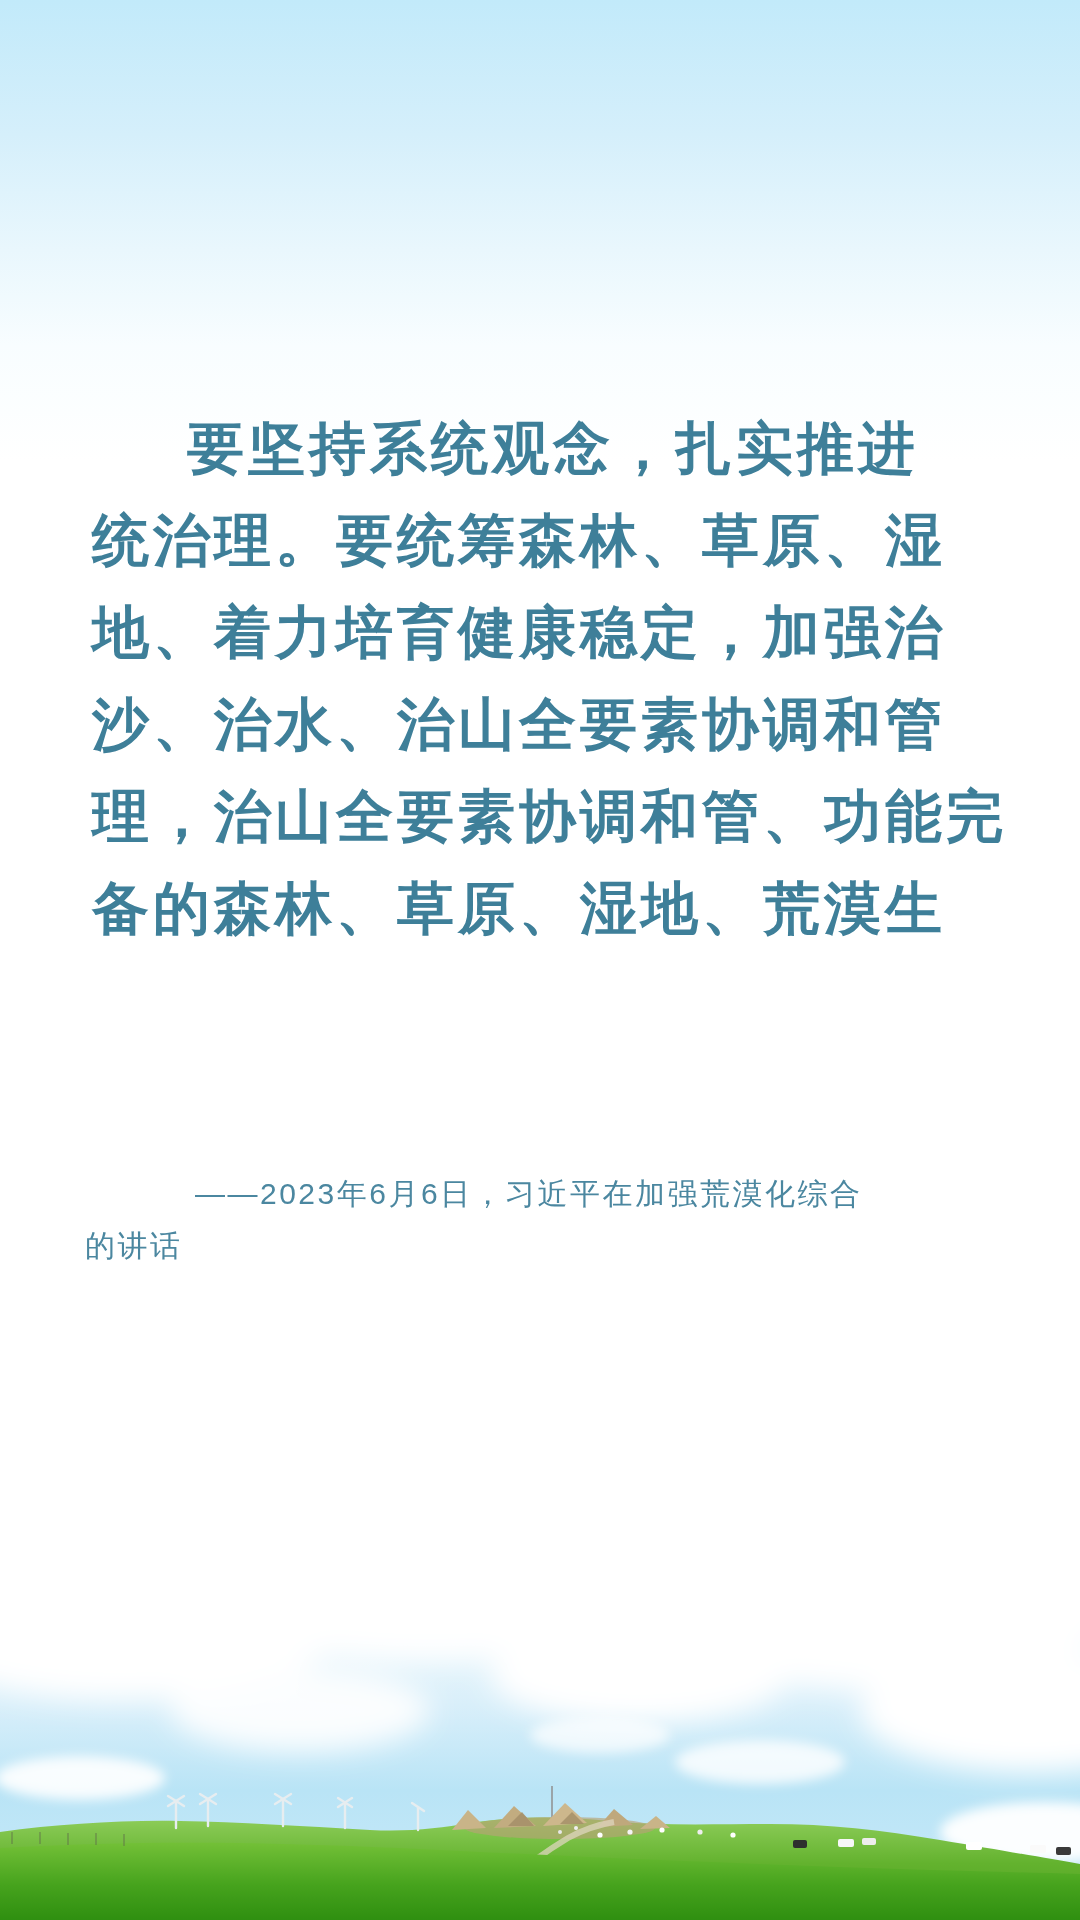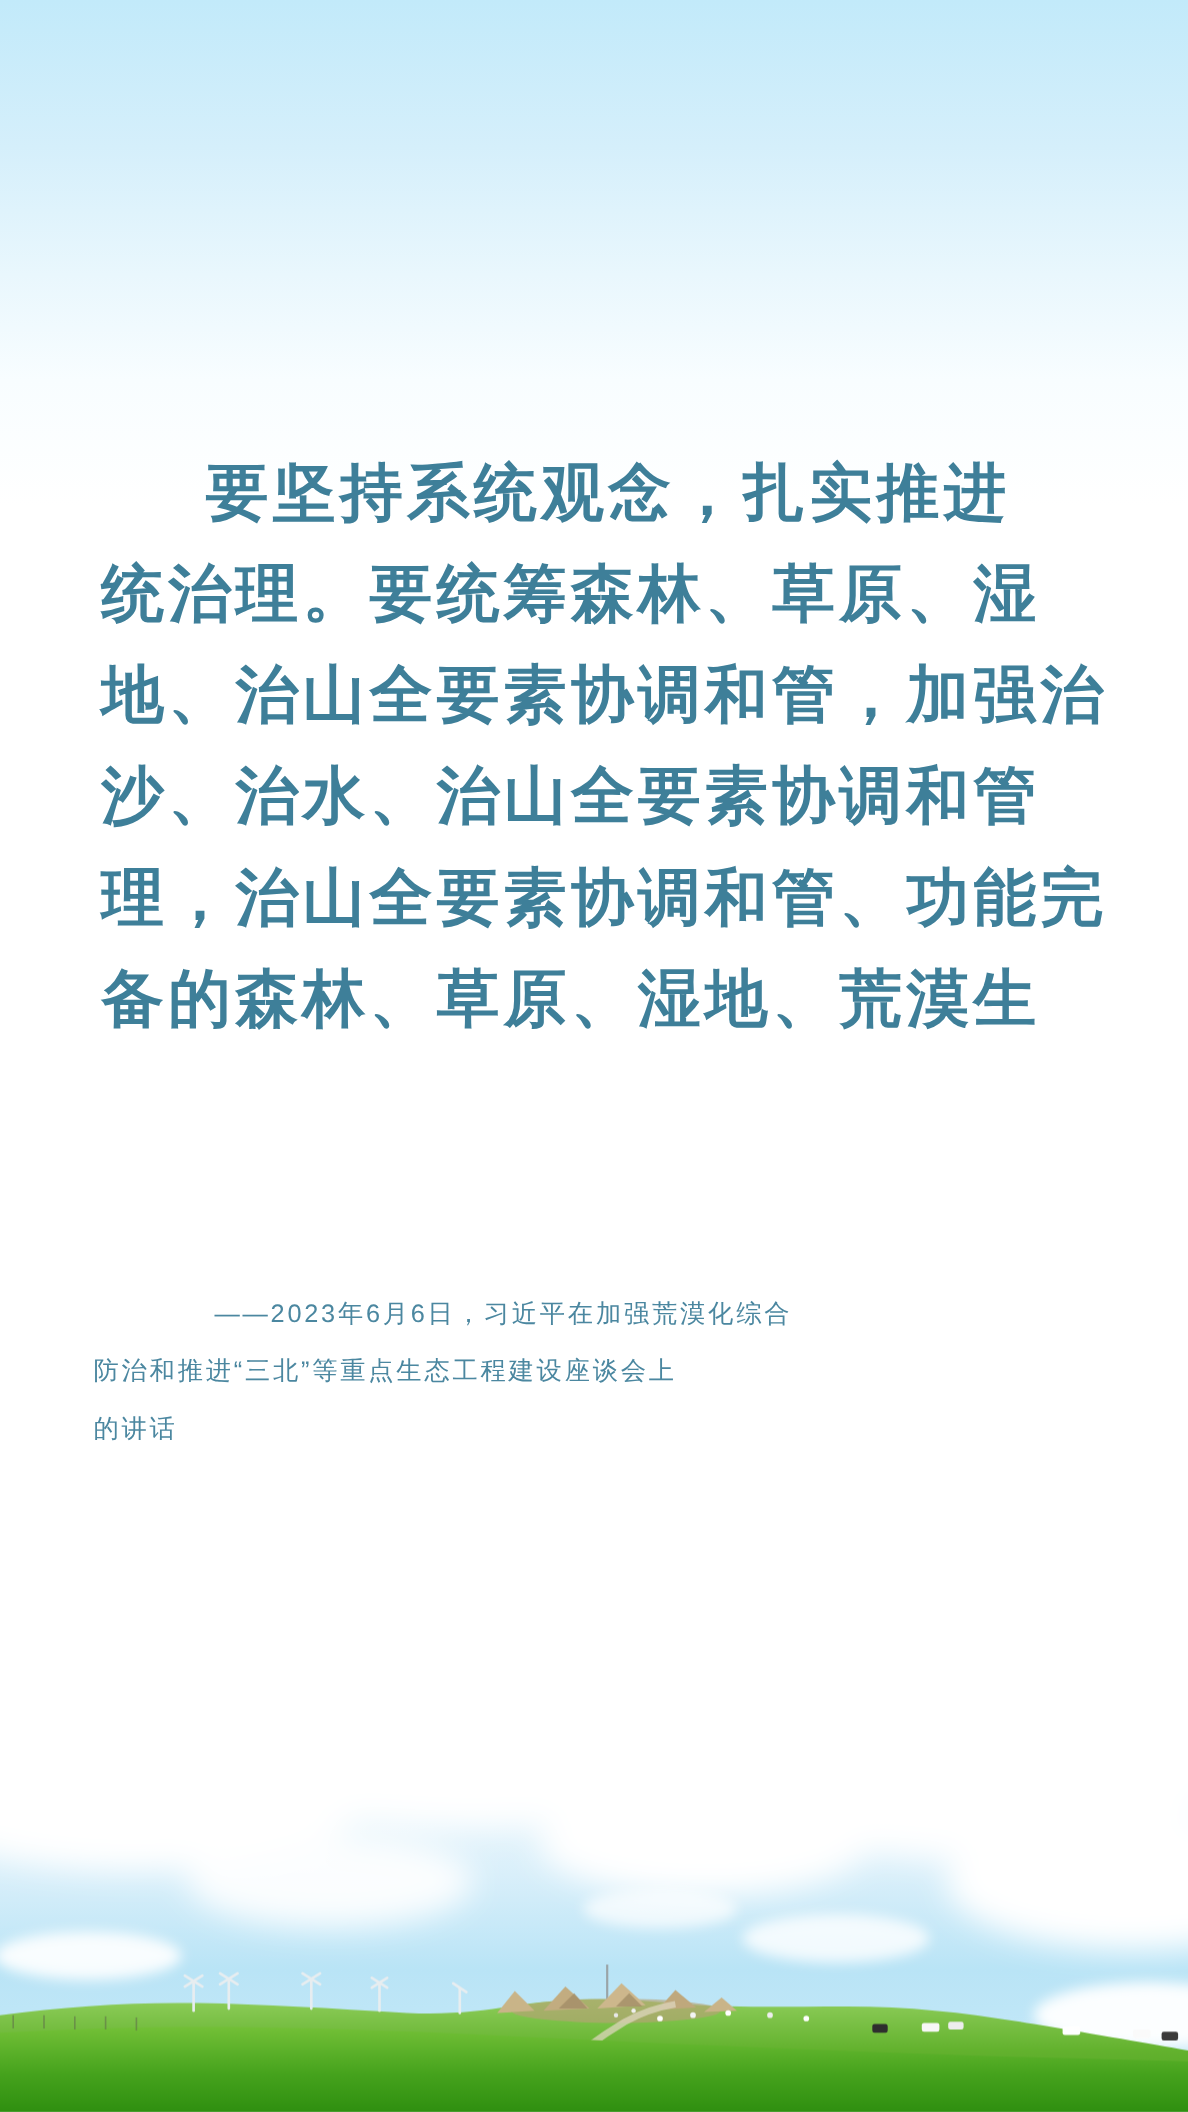--- a/index.html
+++ b/index.html
@@ -29,21 +29,21 @@
     font-size:57px;
     line-height:92px;
     letter-spacing:4px;
   }
   .qline{white-space:nowrap;}
   .qline.indent{margin-left:95px;}
   
   .attribution{
     position:absolute;left:85px;top:1168px;width:930px;
     color:var(--attribution_text);
-    font-size:23px;
+    font-size:30px;
     line-height:52px;
     letter-spacing:2.5px;
     font-weight:400;
   }
   .aline{white-space:nowrap;}
   .aline.indent{margin-left:110px;}
   
   .pd-logo{
     position:absolute;left:370px;top:1552px;width:188px;
     color:var(--logo_red);text-align:center;
@@ -82,29 +82,28 @@
   .landscape{position:absolute;left:0;bottom:0;width:1080px;height:540px;display:block;}
 </style>
 </head>
 <body>
 
 <div class="poster">
 
   <div class="quote">
     <div class="qline indent">要坚持系统观念，扎实推进</div>
     <div class="qline">统治理。要统筹森林、草原、湿</div>
-    <div class="qline">地、治山全要素协调和管，加强治</div>
+    <div class="qline">地、着力培育健康稳定，加强治</div>
     <div class="qline">沙、治水、治山全要素协调和管</div>
     <div class="qline">理，治山全要素协调和管、功能完</div>
     <div class="qline">备的森林、草原、湿地、荒漠生</div>
   </div>
 
   <div class="attribution">
     <div class="aline indent">——2023年6月6日，习近平在加强荒漠化综合</div>
-    <div class="aline">防治和推进“三北”等重点生态工程建设座谈会上</div>
     <div class="aline">的讲话</div>
   </div>
 
   <div class="pd-logo">
     <div class="pd-name">人民网</div>
     <div class="pd-rule"></div>
     <div class="pd-sub">中国共产党新闻网</div>
     <div class="pd-url">cpc.people.cn</div>
   </div>
 

